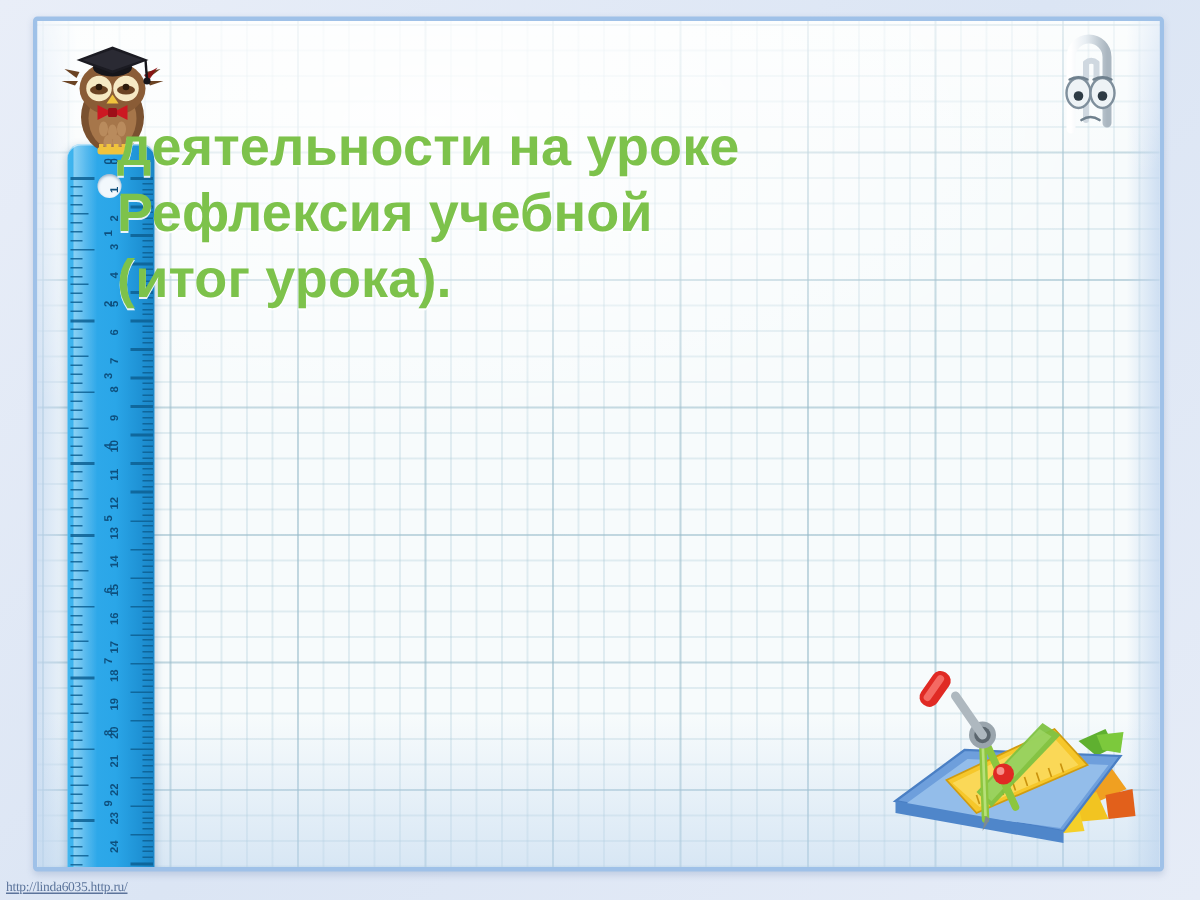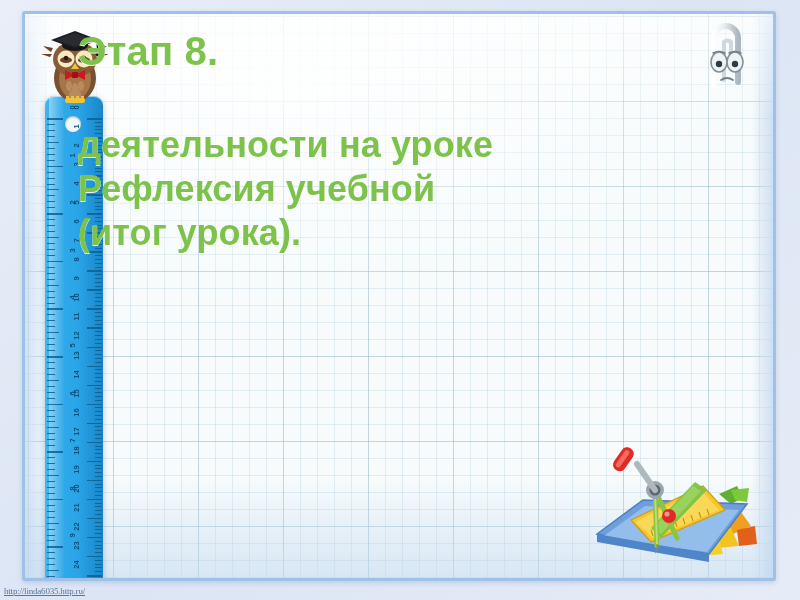--- a/index.html
+++ b/index.html
@@ -595,21 +595,20 @@
           <circle cx="76" cy="72" r="2.6" fill="#f7908a"></circle>
 
           <path d="M66 102 L64 112 L69 104 Z" fill="#7d8a92"></path>
         </g>
       </svg>
     </div>
 
   </div>
 
   <div class="text-block">
-    <div class="stage-title">Этап 8.</div>
     <div class="spacer"></div>
     <div class="body-text">деятельности на уроке</div>
     <div class="body-text">Рефлексия учебной</div>
     <div class="body-text">(итог урока).</div>
   </div>
 
   <a class="watermark" href="#">http://linda6035.http.ru/</a>
 
 </div>
 

